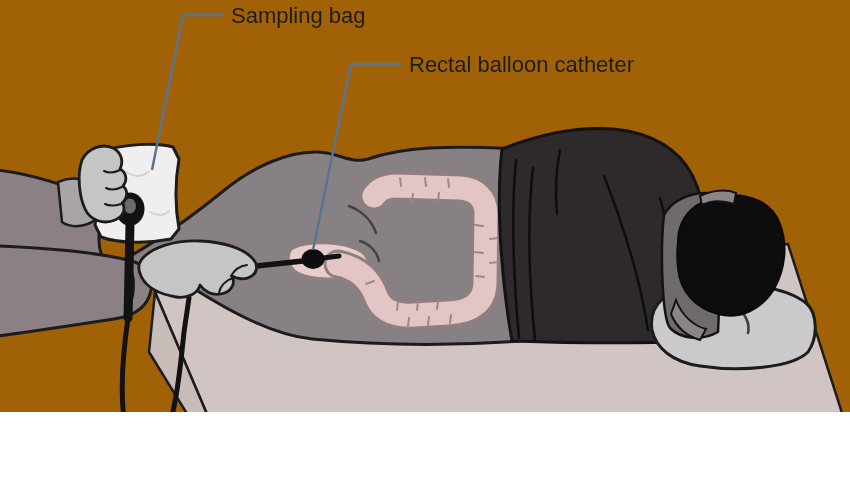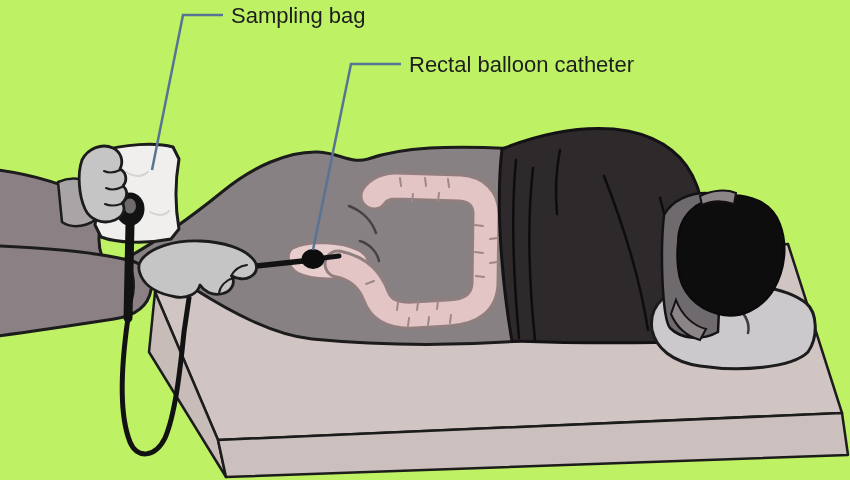--- a/index.html
+++ b/index.html
@@ -3,22 +3,22 @@
 <meta charset="utf-8">
 <style>
   html, body {
     margin: 0;
     padding: 0;
     background: #ffffff;
   }
   .stage {
     position: relative;
     width: 850px;
-    height: 480px;
-    background: #bef264;
+    height: 412px;
+    background: #a16207;
     overflow: hidden;
     font-family: "Liberation Sans", sans-serif;
     text-align: right;
   }
   svg { display: block; }
   .label-text {
     font-family: "Liberation Sans", sans-serif;
     font-size: 22px;
     fill: #1d1d1d;
     font-weight: 400;

